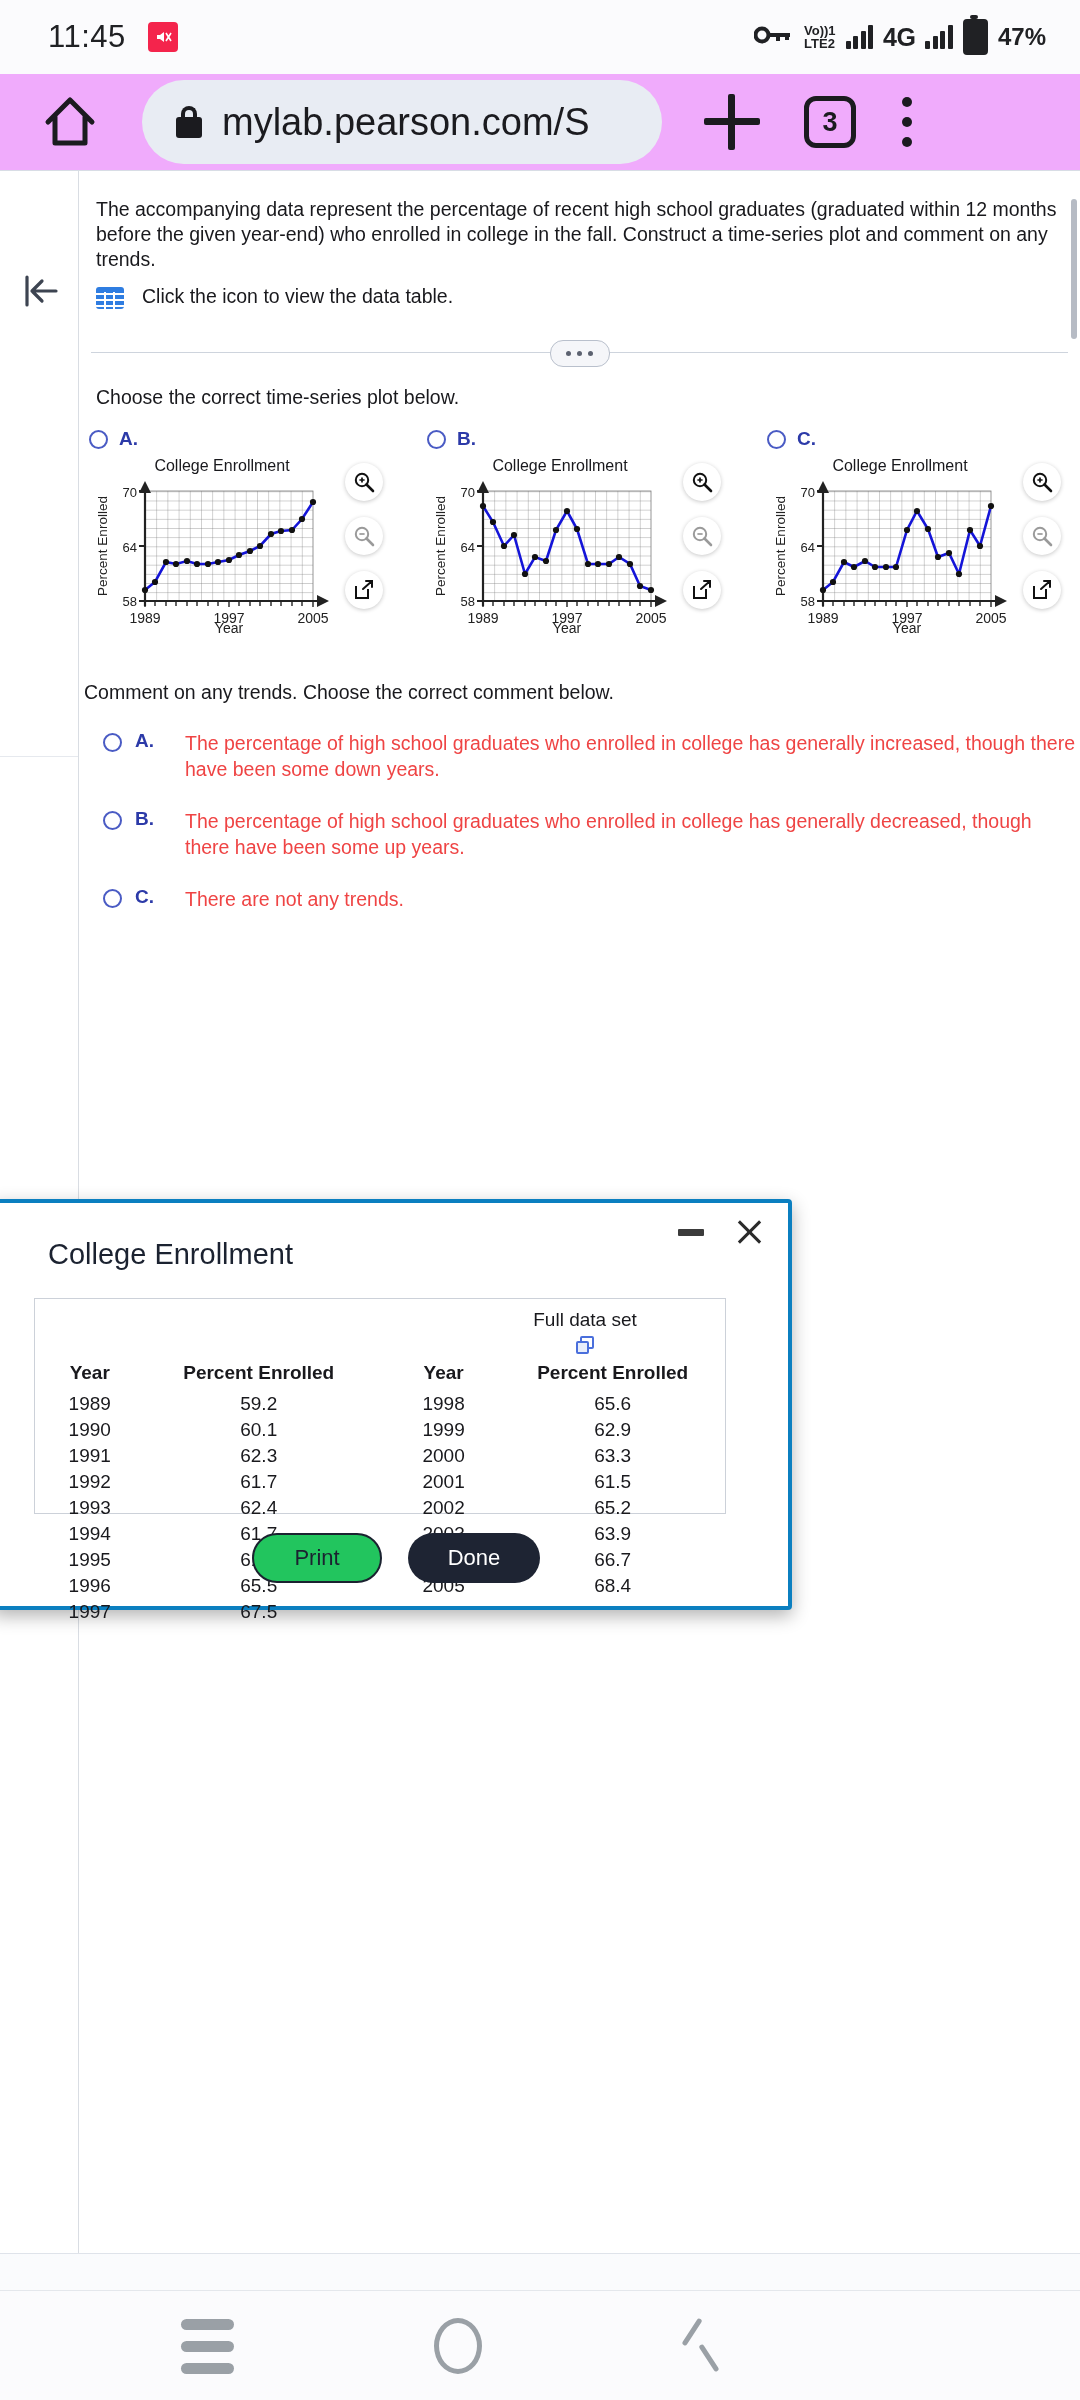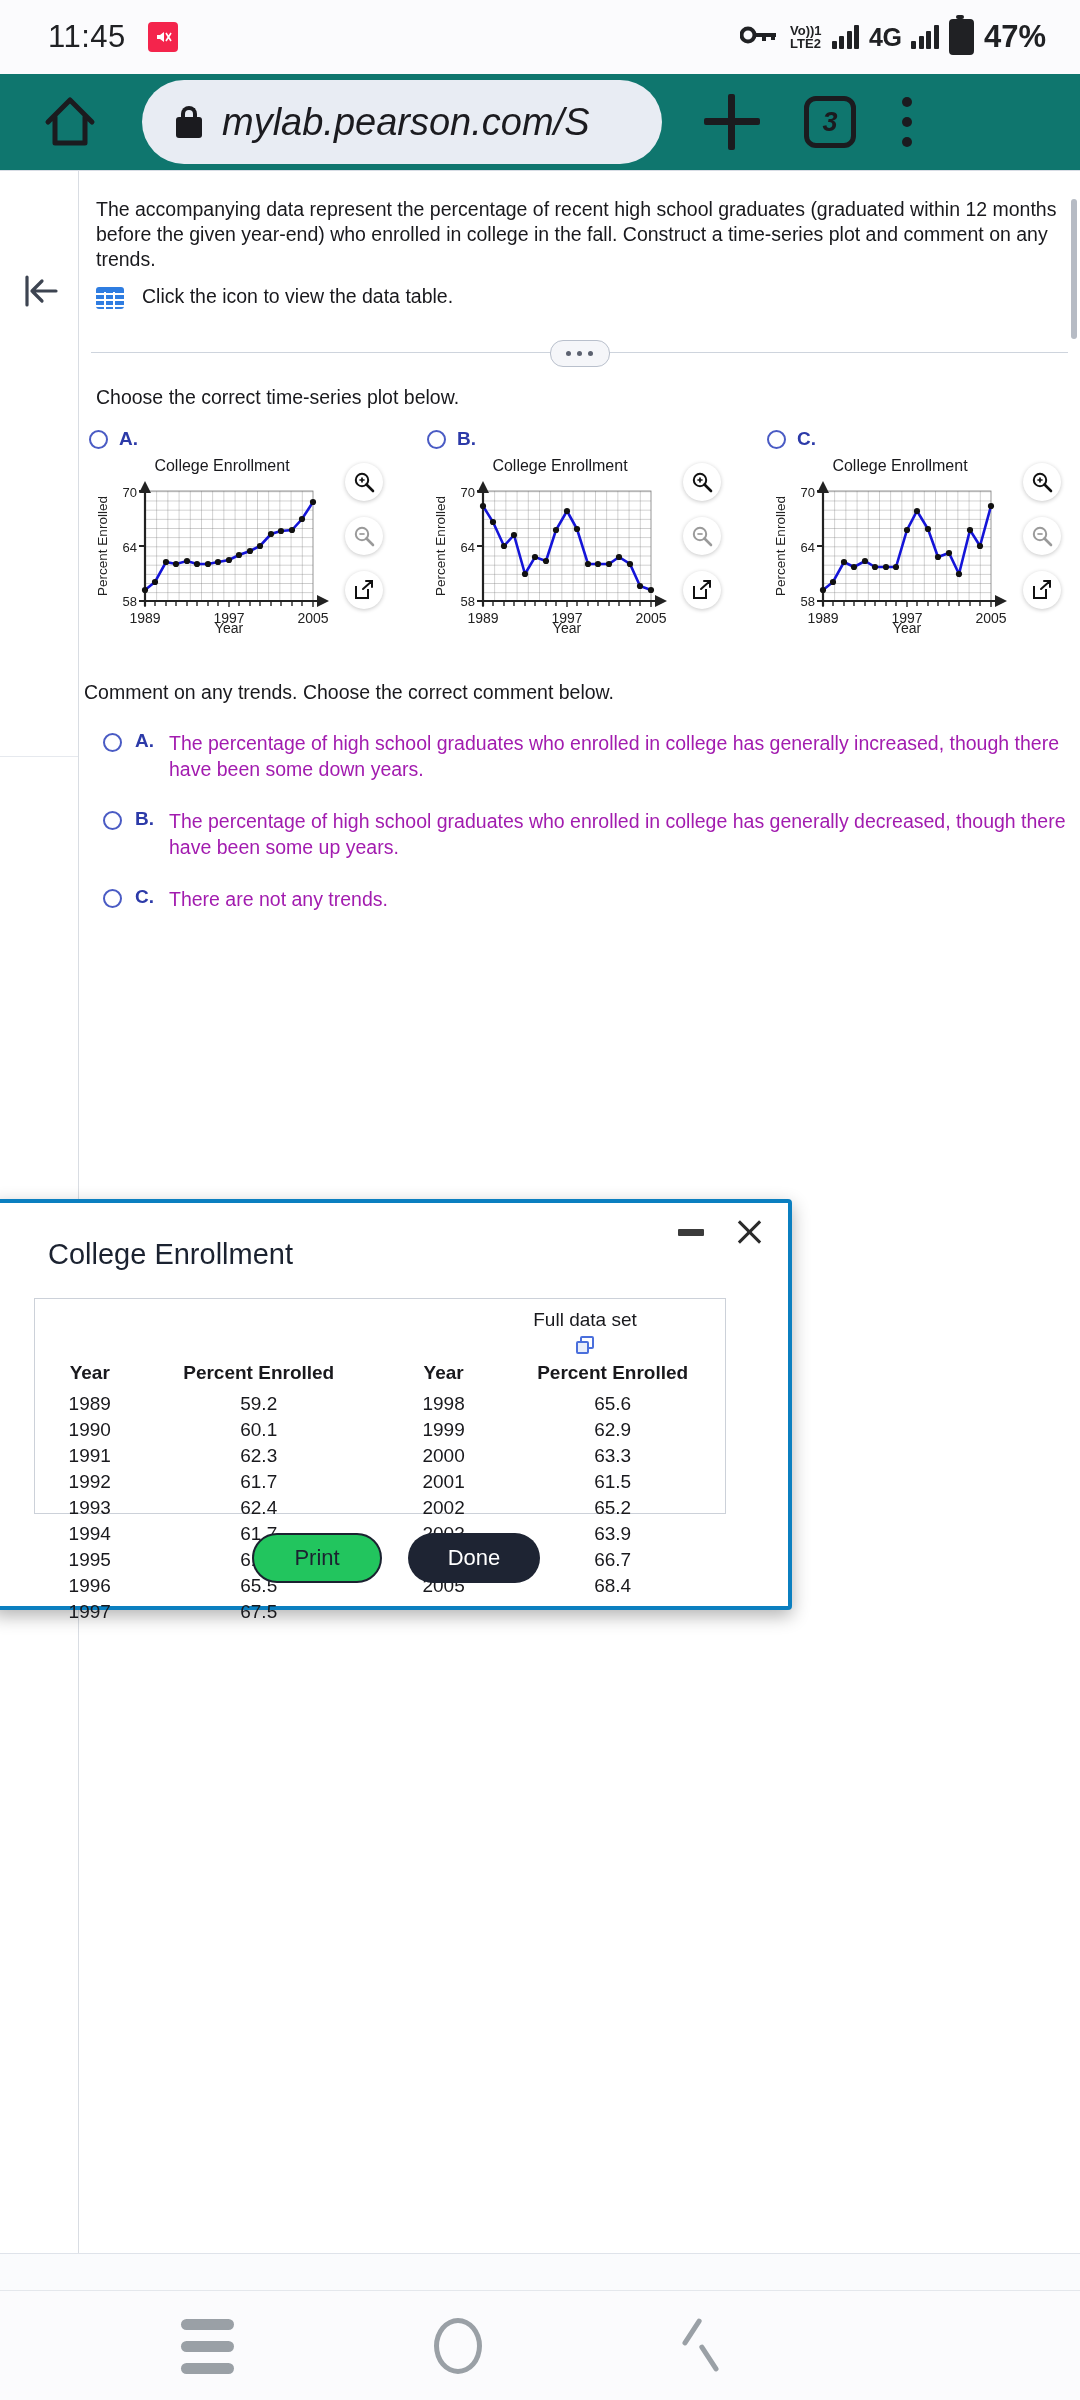--- a/index.html
+++ b/index.html
@@ -21,26 +21,26 @@
     display:flex;align-items:center;justify-content:center;
   }
   .sb-badge svg{display:block;}
   .sb-right{margin-left:auto;margin-right:34px;display:flex;align-items:center;gap:10px;}
   .sb-volte{display:flex;flex-direction:column;line-height:1;font-size:13px;font-weight:bold;color:#202124;}
   .bars{display:flex;align-items:flex-end;gap:2.5px;height:24px;}
   .bars i{display:block;width:5px;background:#202124;border-radius:1px;}
   .sb-4g{font-size:25px;font-weight:bold;color:#202124;letter-spacing:-.5px;}
   .batt{width:19px;height:30px;border:3px solid #202124;border-radius:4px;position:relative;background:#202124;}
   .batt:before{content:"";position:absolute;left:4px;top:-7px;width:8px;height:4px;background:#202124;border-radius:2px;}
-  .sb-pct{font-size:31px;font-weight:bold;color:#202124;}
+  .sb-pct{font-size:24px;font-weight:bold;color:#202124;}
 
   
   .browserbar{
     position:absolute;left:0;top:74px;width:1080px;height:96px;
-    background:#0f766e;display:flex;align-items:center;font-style:italic;
+    background:#f0abfc;display:flex;align-items:center;
   }
   .home-icon{margin-left:42px;width:56px;height:56px;display:flex;align-items:center;justify-content:center;}
   .urlpill{
     margin-left:44px;width:520px;height:84px;border-radius:42px;background:#e8ecf3;
     display:flex;align-items:center;padding:0 6px;box-sizing:border-box;
   }
   .lock{margin-left:28px;width:26px;height:32px;position:relative;flex:none;}
   .lock .body{position:absolute;left:0;bottom:0;width:26px;height:21px;background:#1b1b1f;border-radius:3px;}
   .lock .shackle{position:absolute;left:5px;top:0;width:16px;height:15px;border:4px solid #1b1b1f;border-bottom:none;border-radius:9px 9px 0 0;box-sizing:border-box;}
   .urltext{
@@ -110,21 +110,21 @@
   .zbtn{
     width:38px;height:38px;border-radius:50%;background:#ffffff;
     box-shadow:0 1px 4px rgba(0,0,0,.22);display:flex;align-items:center;justify-content:center;
   }
 
   
   .commentprompt{margin:34px 0 0 5px;font-size:19.5px;color:#19191d;}
   .opt{display:flex;margin:26px 0 0 24px;align-items:flex-start;}
   .opt .radio{margin-top:3px;}
   .opt .ltr{margin-left:13px;font-size:19px;font-weight:bold;color:#2c3aa8;width:26px;flex:none;}
-  .opt .txt{margin-left:8px;font-size:19.5px;line-height:26px;color:#a21caf;max-width:910px;}
+  .opt .txt{margin-left:24px;font-size:19.5px;line-height:26px;color:#ef4444;max-width:910px;}
 
   
   .vscroll{position:absolute;right:3px;top:28px;width:6px;height:140px;border-radius:3px;background:#b6bbc4;}
 
   
   .modal{
     position:absolute;left:-8px;top:1199px;width:800px;height:411px;
     background:#ffffff;border:4px solid #0b7fc0;border-radius:4px;
     box-shadow:0 6px 18px rgba(0,0,0,.30);box-sizing:border-box;
   }

